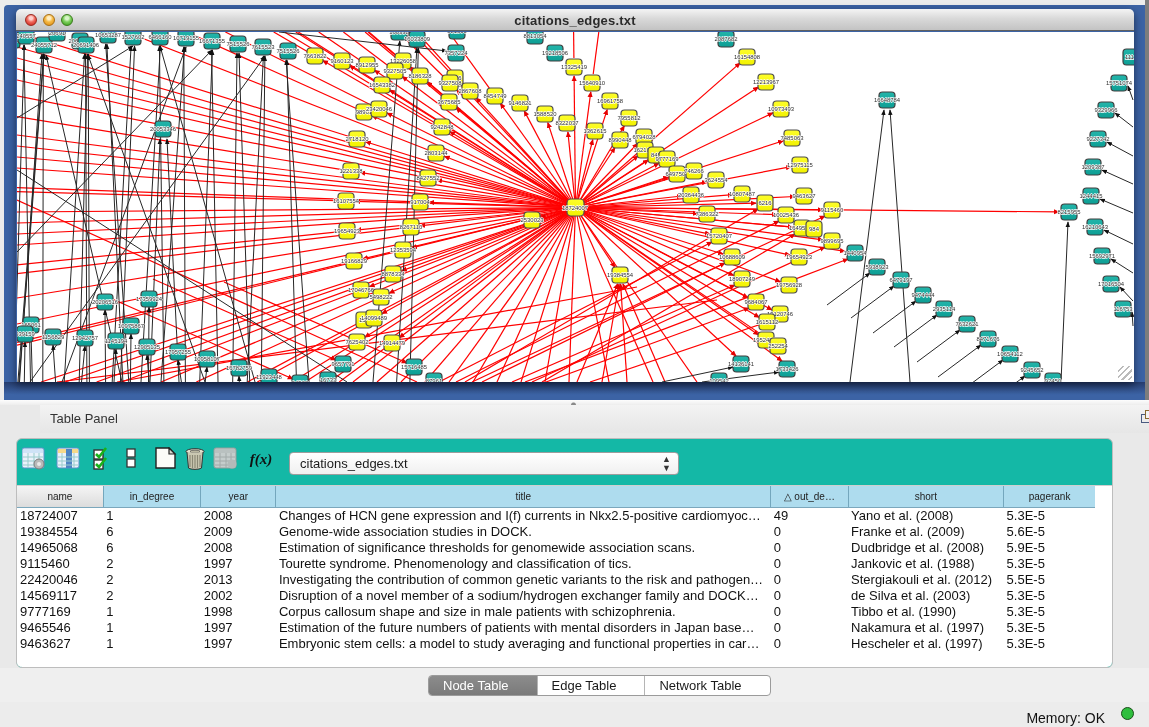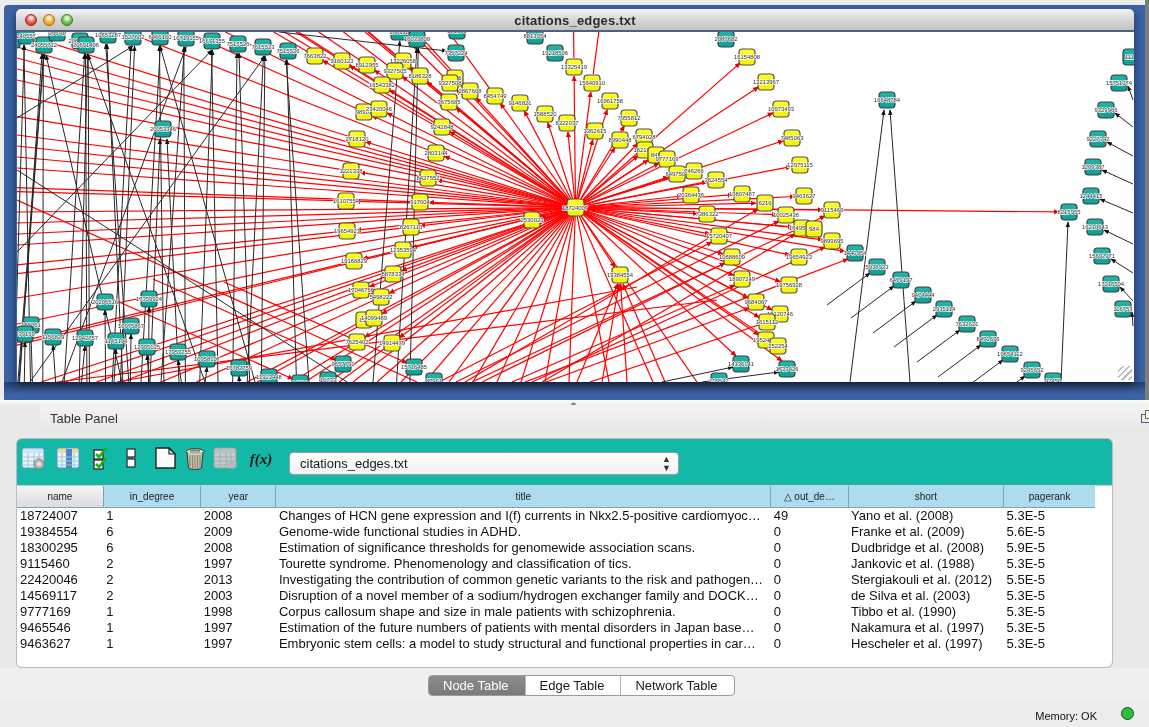--- a/index.html
+++ b/index.html
@@ -41,26 +41,26 @@
 th{height:21px;font-weight:normal;background:#aedcee;border-left:1px solid #74a7bd;border-bottom:1px solid #7ba7bc;padding:0;text-align:center;font-size:10px;color:#222}
 th.c0{background:linear-gradient(#f5f5f5,#dcdcdc);border-left:none}
 td{height:16px;padding:0 0 0 3px;white-space:nowrap;overflow:hidden} col.c0{width:86px} col.c1{width:97px} col.c2{width:75px} col.c3{width:493px} col.c4{width:77px} col.c5{width:155px} col.c6{width:91px}
 td.c1,td.c2{} 
 .gut{position:absolute;left:0;top:47px;width:4px;height:183px;background:#e3e3e3;border-right:1px solid #cfcfcf}
 .vsb{position:absolute;left:1100px;top:46px;width:15px;height:184px;background:#fafafa;border-left:1px solid #d5d5d5}
 .vsb .th{position:absolute;left:2px;top:26px;width:10px;height:24px;background:#a9a9a9;border-radius:5px;border:1px solid #909090}
 
 .tabs{position:absolute;left:0;top:668px;width:1149px;height:34px;background:#efefef}
 .seg{position:absolute;left:428px;top:7px;height:21px;border:1px solid #9b9b9b;border-radius:4px;background:#fff;overflow:hidden;display:flex}
-.seg div{font-size:13px;color:#1a1a1a;padding:2px 16px 0 14px;height:21px}
+.seg div{font-size:13px;color:#1a1a1a;padding:2px 28px 0 14px;height:21px}
 .seg .on{background:linear-gradient(#8c8c8c,#787878);color:#fff}
 .seg .sep{width:1px;padding:0;background:#b5b5b5}
 
 .status{position:absolute;left:0;top:702px;width:1149px;height:25px;background:#ececec}
-.status .m{position:absolute;right:52px;top:8px;font-size:11px;color:#111}
+.status .m{position:absolute;right:44px;top:8px;font-size:14px;color:#111}
 .status .dot{position:absolute;right:15px;top:5px;width:13px;height:13px;border-radius:50%;background:#2fbe3e;border:1.5px solid #1a4d1a}
 </style></head>
 <body>
 <div class="stage">
 <div class="topbg"></div>
 <div class="blue">
       <div class="shade"></div>
     </div>
 <div class="graystrip"></div>
     <div class="graystrip2"></div>
@@ -719,27 +719,27 @@
               <td class="c2">2008</td>
               <td class="c3">Changes of HCN gene expression and I(f) currents in Nkx2.5-positive cardiomyoc…</td>
               <td class="c4">49</td>
               <td class="c5">Yano et al. (2008)</td>
               <td class="c6">5.3E-5</td>
             </tr>
 <tr>
               <td class="c0">19384554</td>
               <td class="c1">6</td>
               <td class="c2">2009</td>
-              <td class="c3">Genome-wide functional studies in ADHD.</td>
+              <td class="c3">Genome-wide association studies in DOCK.</td>
               <td class="c4">0</td>
               <td class="c5">Franke et al. (2009)</td>
               <td class="c6">5.6E-5</td>
             </tr>
 <tr>
-              <td class="c0">18300295</td>
+              <td class="c0">14965068</td>
               <td class="c1">6</td>
               <td class="c2">2008</td>
               <td class="c3">Estimation of significance thresholds for genomewide association scans.</td>
               <td class="c4">0</td>
               <td class="c5">Dudbridge et al. (2008)</td>
               <td class="c6">5.9E-5</td>
             </tr>
 <tr>
               <td class="c0">9115460</td>
               <td class="c1">2</td>
@@ -754,21 +754,21 @@
               <td class="c1">2</td>
               <td class="c2">2013</td>
               <td class="c3">Investigating the contribution of common genetic variants to the risk and pathogen…</td>
               <td class="c4">0</td>
               <td class="c5">Stergiakouli et al. (2012)</td>
               <td class="c6">5.5E-5</td>
             </tr>
 <tr>
               <td class="c0">14569117</td>
               <td class="c1">2</td>
-              <td class="c2">2003</td>
+              <td class="c2">2002</td>
               <td class="c3">Disruption of a novel member of a sodium/hydrogen exchanger family and DOCK…</td>
               <td class="c4">0</td>
               <td class="c5">de Silva et al. (2003)</td>
               <td class="c6">5.3E-5</td>
             </tr>
 <tr>
               <td class="c0">9777169</td>
               <td class="c1">1</td>
               <td class="c2">1998</td>
               <td class="c3">Corpus callosum shape and size in male patients with schizophrenia.</td>
@@ -782,21 +782,21 @@
               <td class="c2">1997</td>
               <td class="c3">Estimation of the future numbers of patients with mental disorders in Japan base…</td>
               <td class="c4">0</td>
               <td class="c5">Nakamura et al. (1997)</td>
               <td class="c6">5.3E-5</td>
             </tr>
 <tr>
               <td class="c0">9463627</td>
               <td class="c1">1</td>
               <td class="c2">1997</td>
-              <td class="c3">Embryonic stem cells: a model to study structural and functional properties in car…</td>
+              <td class="c3">Embryonic stem cells: a model to study averaging and functional properties in car…</td>
               <td class="c4">0</td>
               <td class="c5">Hescheler et al. (1997)</td>
               <td class="c6">5.3E-5</td>
             </tr>
   </tbody>
         </table>
   </div>
   <div class="vsb">
         <div class="th"></div>
       </div>

